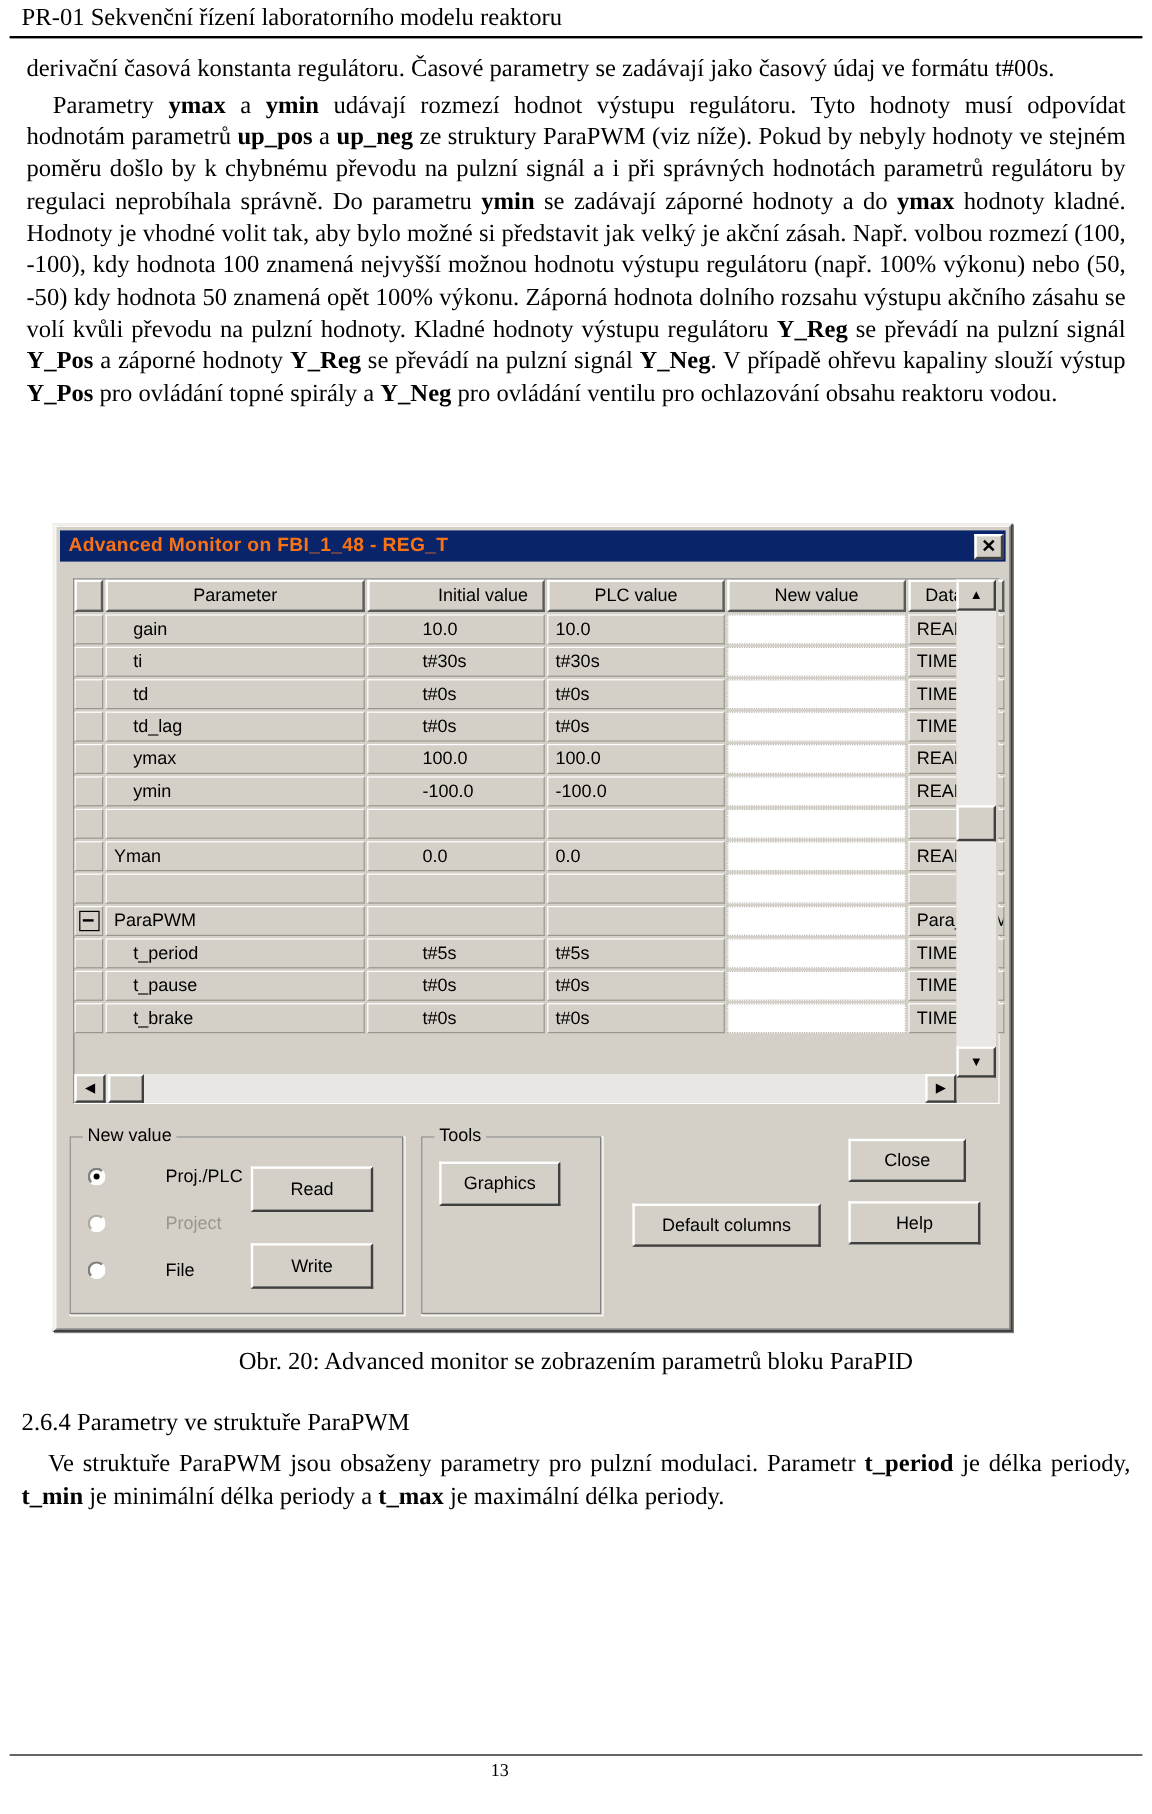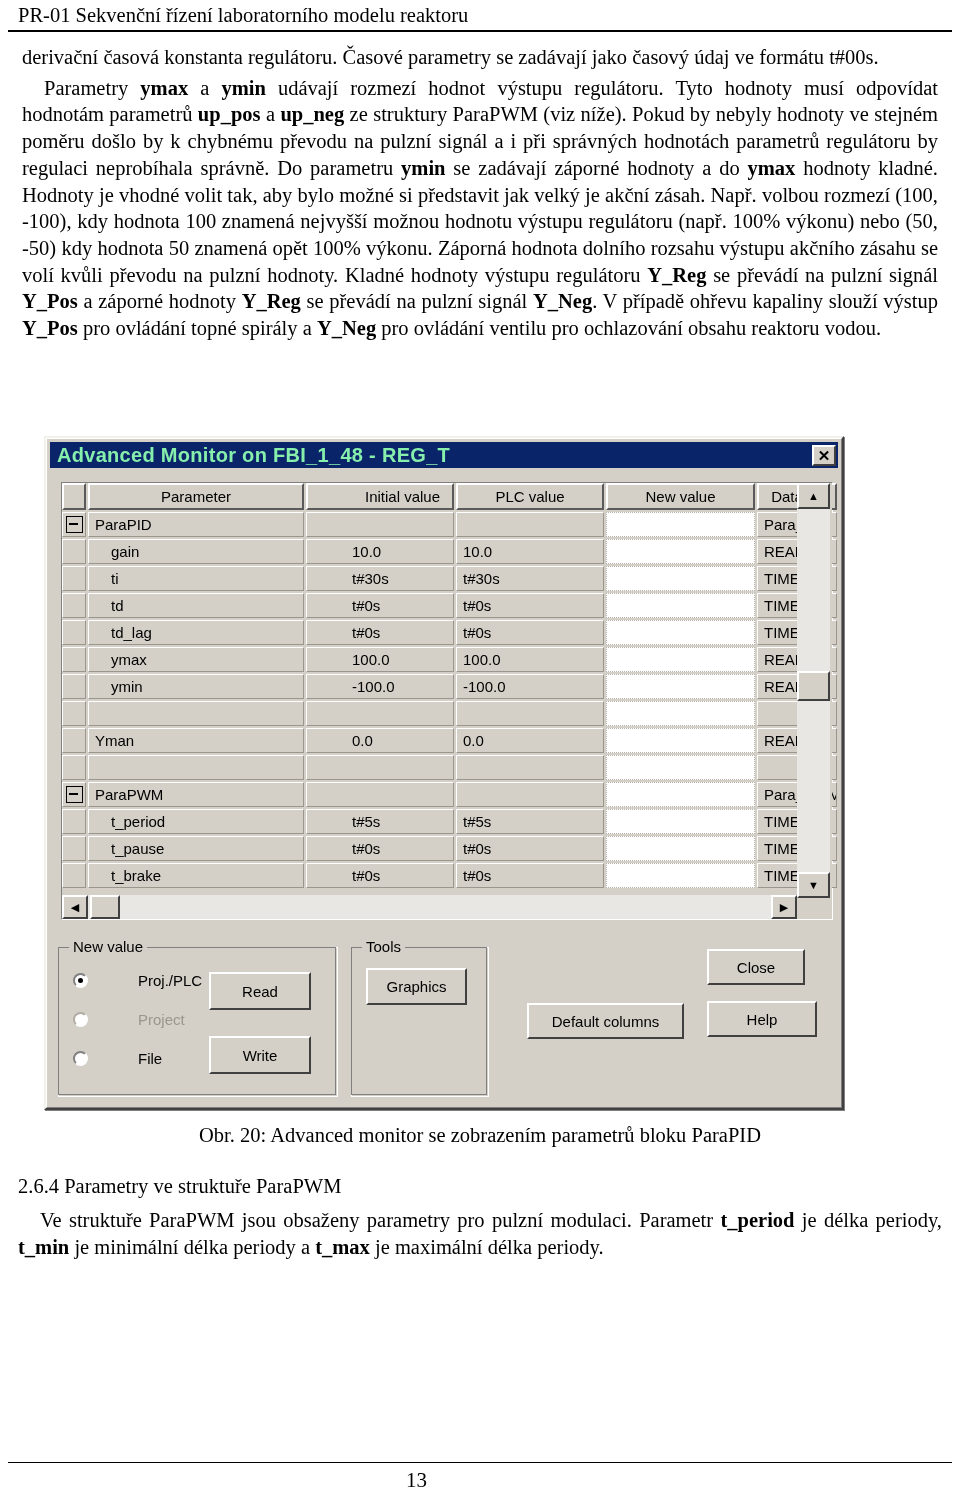--- a/index.html
+++ b/index.html
@@ -87,23 +87,23 @@
     top: 3px;
     right: 3px;
     height: 26px;
     background: #0a246a;
     display: flex;
     align-items: center;
     padding: 0 2px 0 7px;
     box-sizing: border-box;
   }
   .titlebar-text {
-    color: #86efac;
+    color: #f97316;
     font-family: "Liberation Sans", sans-serif;
-    font-size: 20px;
+    font-size: 16px;
     font-weight: bold;
     letter-spacing: 0.3px;
     white-space: nowrap;
     flex: 1;
   }
   .close-btn {
     width: 24px;
     height: 21px;
     background: #d4d0c8;
     border-top: 2px solid #ffffff;
@@ -373,21 +373,21 @@
     top: 1462px;
     width: 944px;
     height: 0;
     border-top: 1px solid #000;
   }
   .page-number {
     position: absolute;
     left: 0; top: 1468px;
     width: 833px;
     text-align: center;
-    font-size: 21px;
+    font-size: 15px;
   }
 </style>
 </head>
 <body>
 
 <div class="page-header">
   <div class="page-header-title">PR-01 Sekvenční řízení laboratorního modelu reaktoru</div>
 </div>
 <div class="header-rule"></div>
 
@@ -410,30 +410,20 @@
       <div class="grid-row hdr-row">
         <div class="cell hdr-cell c-tree"></div>
         <div class="cell hdr-cell c-param">Parameter</div>
         <div class="cell hdr-cell c-init">Initial value</div>
         <div class="cell hdr-cell c-plc">PLC value</div>
         <div class="cell hdr-cell c-new">New value</div>
         <div class="cell hdr-cell c-type">Datatyp</div>
       </div>
 
       <div id="grid-body">
-            <div class="grid-row">
-              <div class="cell c-tree">
-                <span class="tree-box"></span>
-              </div>
-              <div class="cell c-param">ParaPID</div>
-              <div class="cell c-init"></div>
-              <div class="cell c-plc"></div>
-              <div class="cell c-new"></div>
-              <div class="cell c-type">Para_PID</div>
-            </div>
             <div class="grid-row">
               <div class="cell c-tree"></div>
               <div class="cell c-param indent-param">gain</div>
               <div class="cell c-init">10.0</div>
               <div class="cell c-plc">10.0</div>
               <div class="cell c-new"></div>
               <div class="cell c-type">REAL</div>
             </div>
             <div class="grid-row">
               <div class="cell c-tree"></div>
@@ -561,21 +551,21 @@
       <span class="label-disabled">Project</span>
     </div>
     <div class="radio-row" style="left:14px;top:102px;">
       <span class="radio"></span>
       <span>File</span>
     </div>
     <div class="btn" style="left:150px;top:24px;width:102px;height:38px;">Read</div>
     <div class="btn" style="left:150px;top:88px;width:102px;height:38px;">Write</div>
   </div>
 
-  <div class="groupbox gb-tools" style="left:304px;top:508px;width:138px;height:150px;">
+  <div class="groupbox gb-tools" style="left:304px;top:508px;width:152px;height:150px;">
     <span class="groupbox-title">Tools</span>
     <div class="btn" style="left:14px;top:20px;width:101px;height:37px;">Graphics</div>
   </div>
 
   <div class="btn" style="left:480px;top:564px;width:157px;height:36px;">Default columns</div>
   <div class="btn" style="left:660px;top:510px;width:98px;height:36px;">Close</div>
   <div class="btn" style="left:660px;top:562px;width:110px;height:36px;">Help</div>
 
  </div>
 </div>

